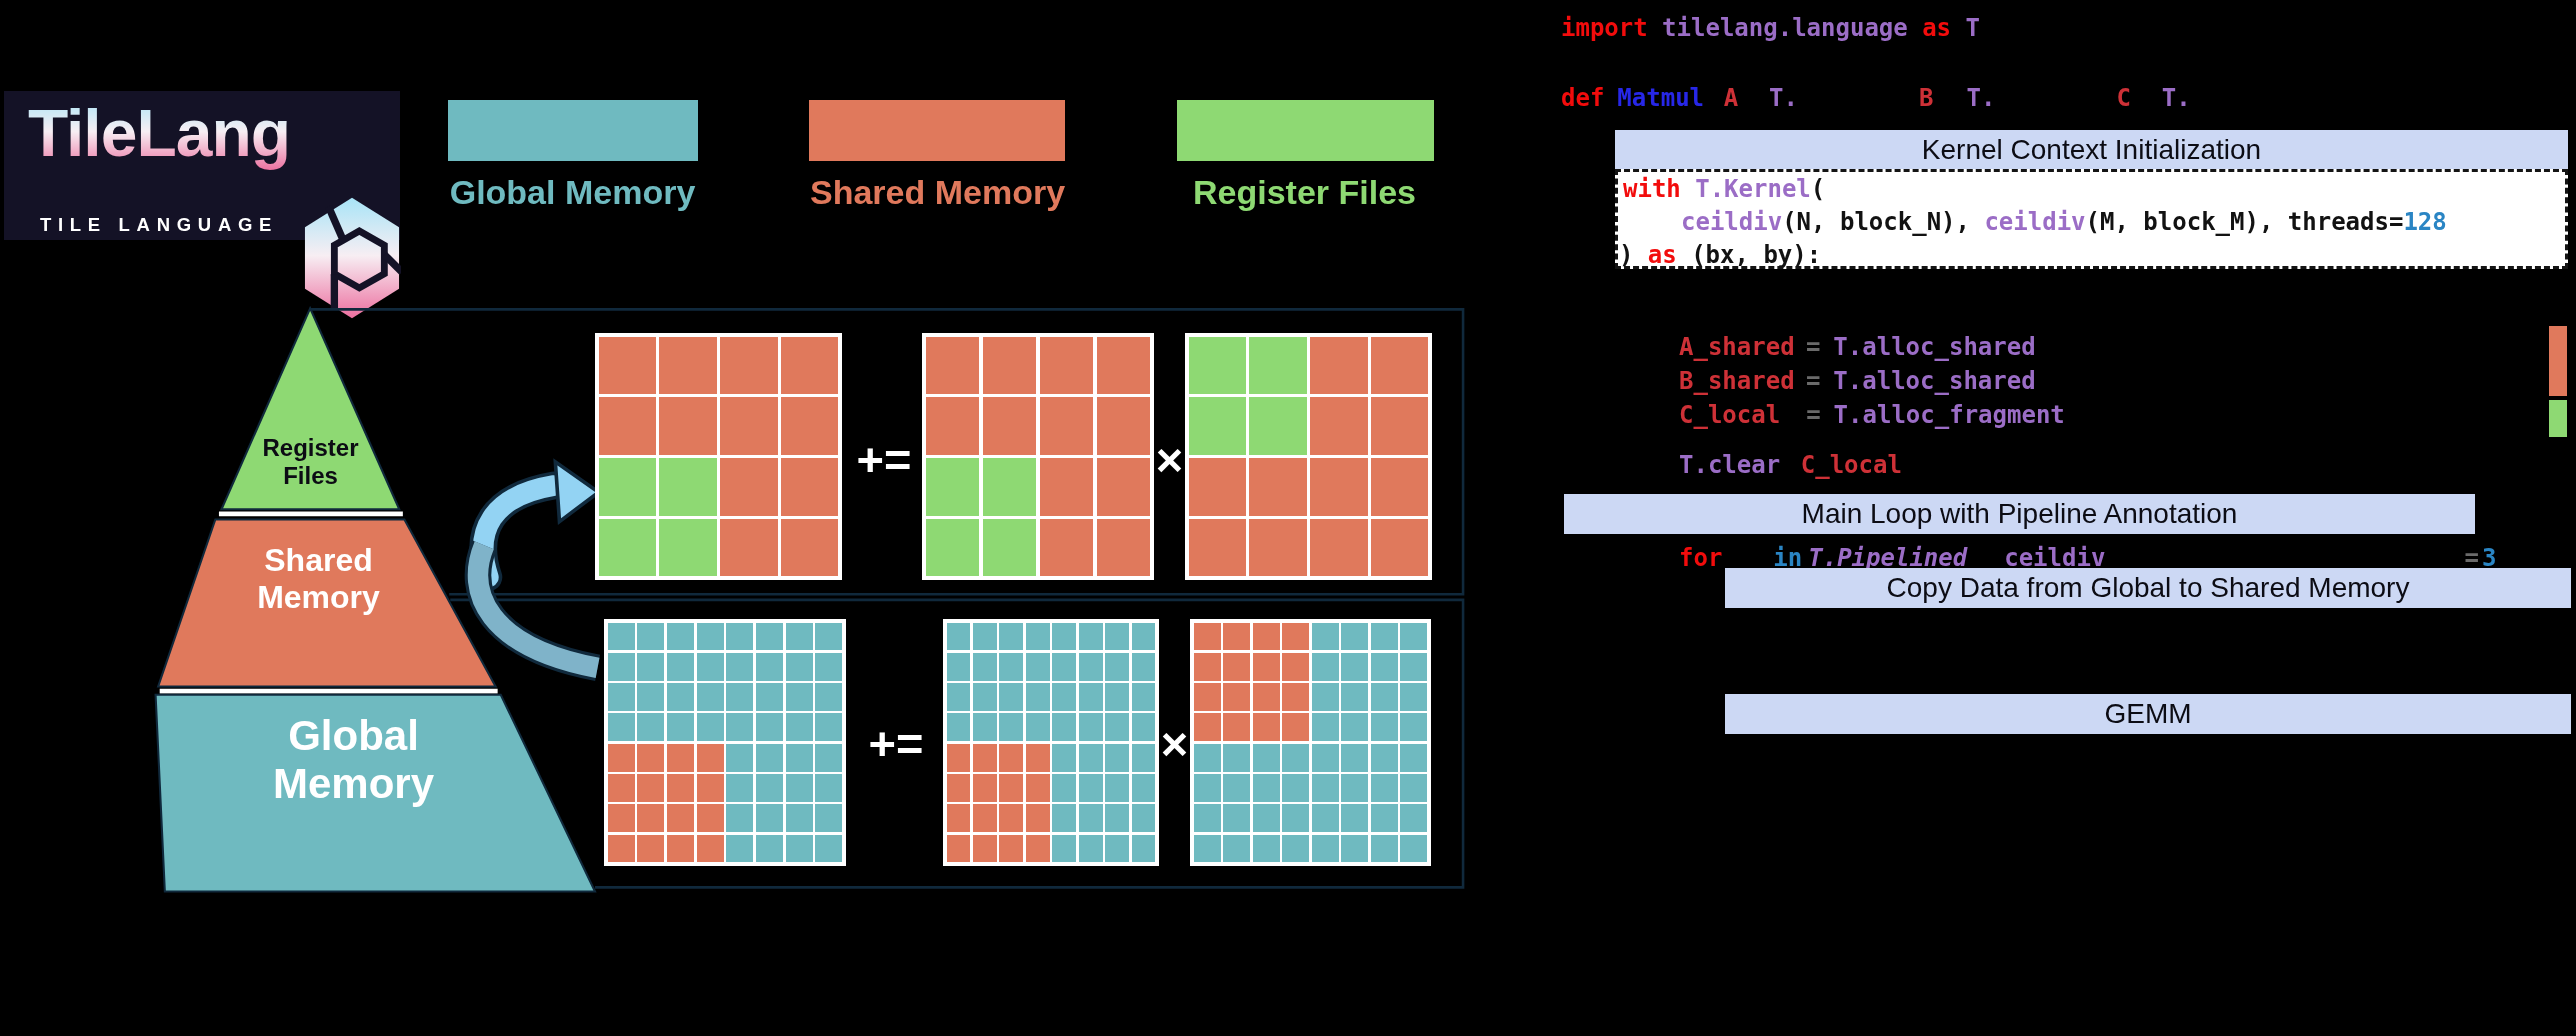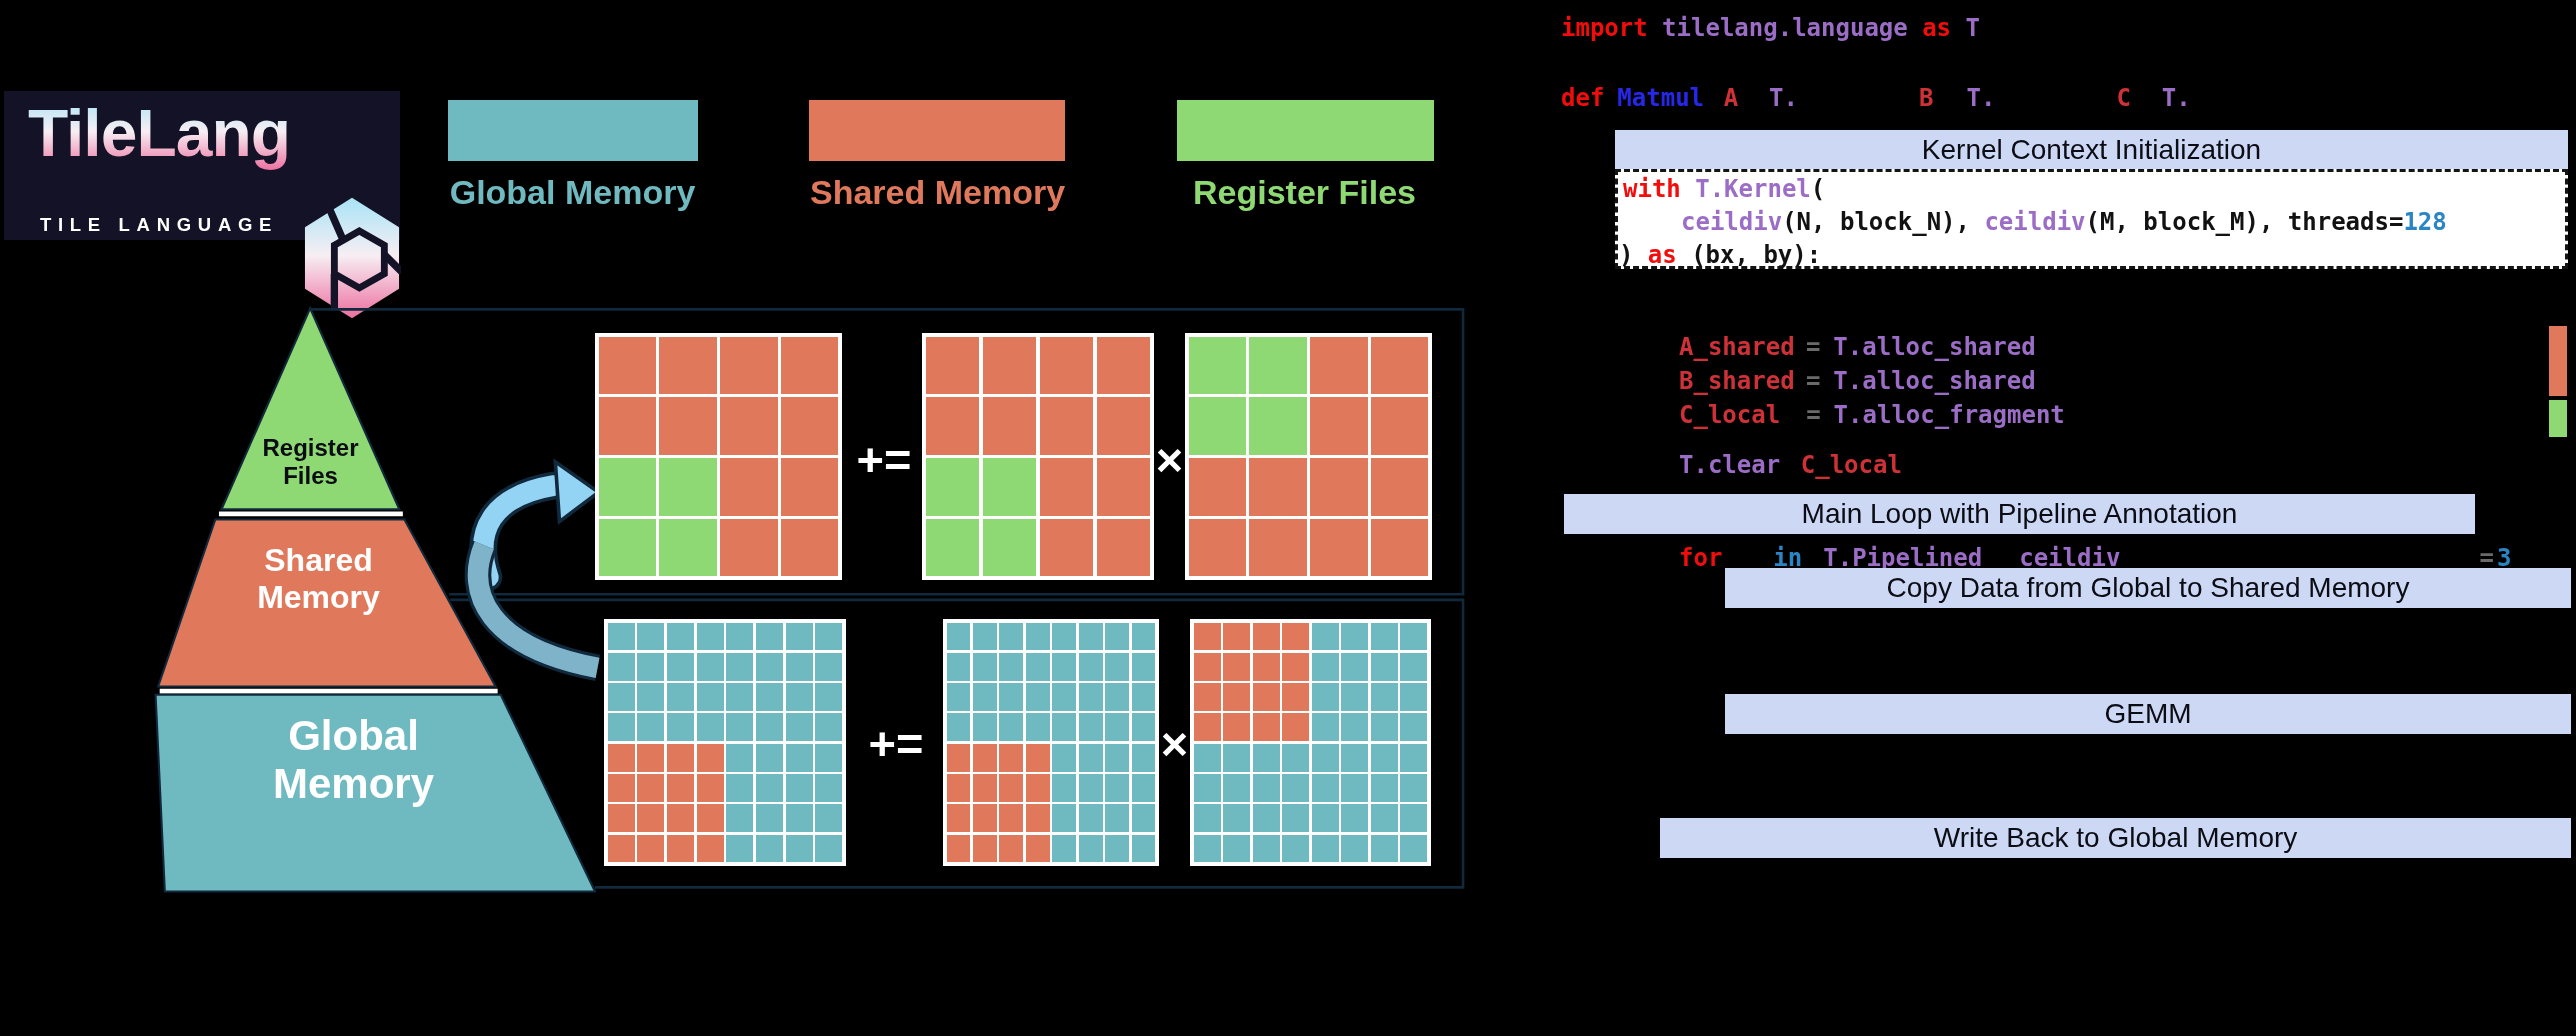--- a/index.html
+++ b/index.html
@@ -362,22 +362,21 @@
   <div class="code-line" style="left:1619px;top:241px;"><span class="tok-plain">)</span><span class="tok-kw" style="margin-left: 14.4px;">as</span><span class="tok-plain" style="margin-left: 14.4px;">(bx, by):</span></div>
 
   <div class="code-line" style="left:1679px;top:333px;"><span class="tok-id">A_shared</span><span class="tok-op" style="margin-left: 11.3px;">=</span><span class="tok-fn" style="margin-left: 13px;">T.alloc_shared</span></div>
   <div class="code-line" style="left:1679px;top:367px;"><span class="tok-id">B_shared</span><span class="tok-op" style="margin-left: 11.3px;">=</span><span class="tok-fn" style="margin-left: 13px;">T.alloc_shared</span></div>
   <div class="code-line" style="left:1679px;top:401px;"><span class="tok-id">C_local</span><span class="tok-op" style="margin-left: 26px;">=</span><span class="tok-fn" style="margin-left: 13px;">T.alloc_fragment</span></div>
   <div class="code-line" style="left:1679px;top:451px;"><span class="tok-fn">T.clear</span><span class="tok-id" style="margin-left: 20.6px;">C_local</span></div>
   <div class="sidebar-tag" style="left:2549px;top:326px;height:70px;background:var(--c-shared);"></div>
   <div class="sidebar-tag" style="left:2549px;top:400px;height:37px;background:var(--c-register);"></div>
 
   <div class="band" style="left:1564px;top:494px;width:911px;height:40px;">Main Loop with Pipeline Annotation</div>
-  <div class="code-line" style="left:1679px;top:544px;"><span class="tok-kw">for</span><span class="tok-num" style="margin-left: 51px;">in</span><span class="tok-fn" style="margin-left: 21px;">T.Pipelined</span><span class="tok-fn" style="margin-left: 37px;">ceildiv</span><span class="tok-op" style="margin-left: 359px;">=</span><span class="tok-num" style="margin-left: 3.1px;">3</span></div>
+  <div class="code-line" style="left:1679px;top:544px;"><span class="tok-kw">for</span><span class="tok-num" style="margin-left: 51px;">in</span><span class="tok-fn" style="margin-left: 6px; font-style: italic;">T.Pipelined</span><span class="tok-fn" style="margin-left: 37px;">ceildiv</span><span class="tok-op" style="margin-left: 359px;">=</span><span class="tok-num" style="margin-left: 3.1px;">3</span></div>
 
   <div class="band" style="left:1725px;top:568px;width:846px;height:40px;">Copy Data from Global to Shared Memory</div>
 
   <div class="band" style="left:1725px;top:694px;width:846px;height:40px;">GEMM</div>
 
-  <div class="band" style="left:1660px;top:818px;width:911px;height:40px;">Write Back to Global Memory</div>
 
 </div>
 
 
 </body></html>

